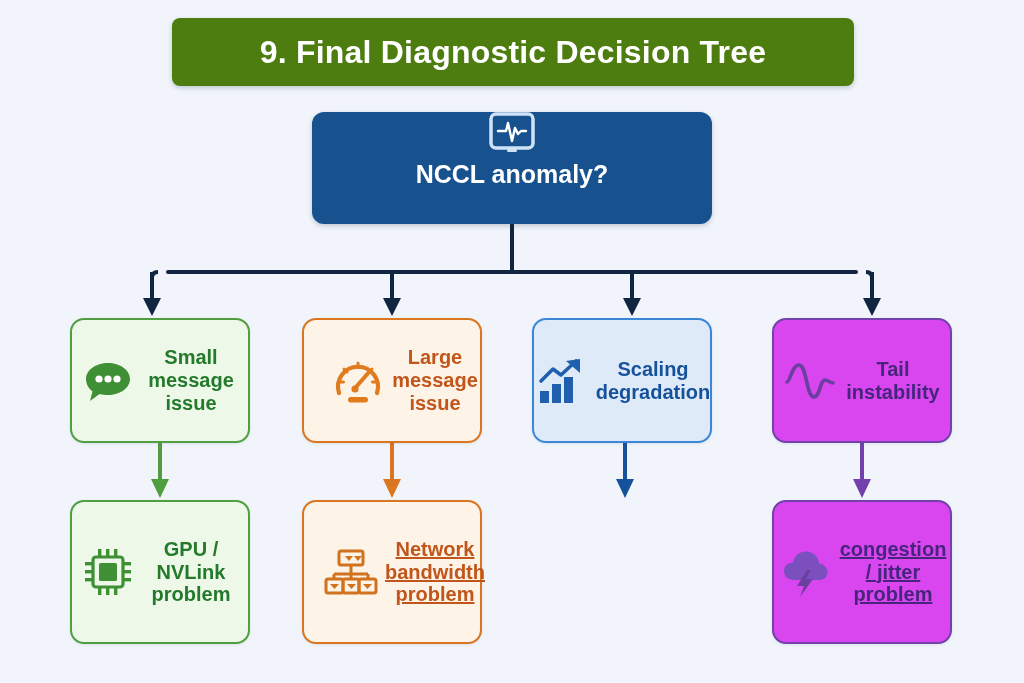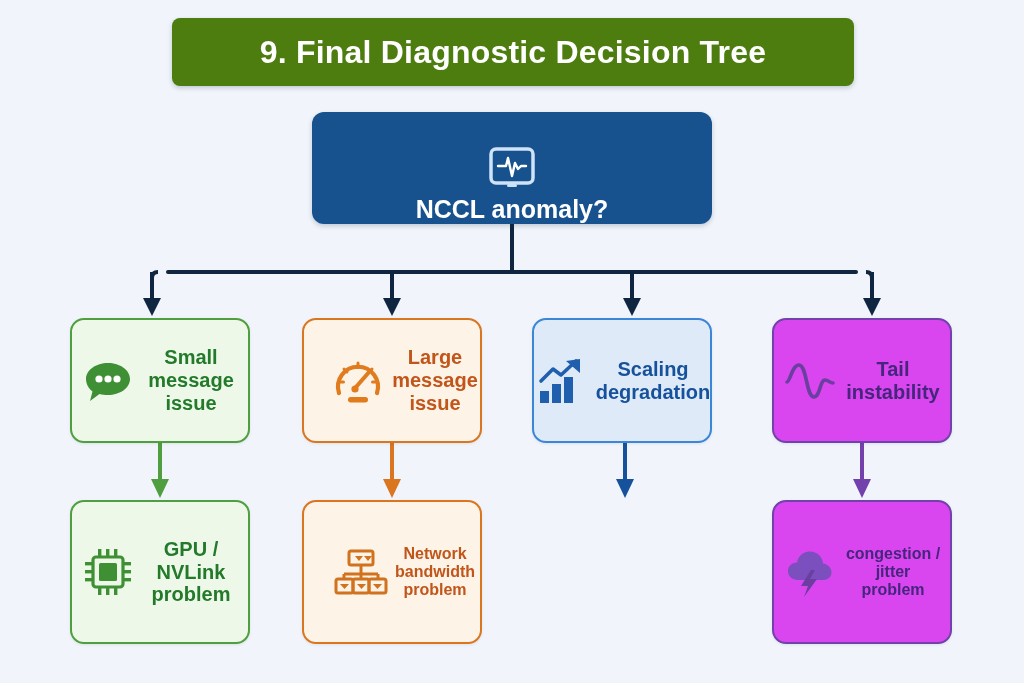--- a/index.html
+++ b/index.html
@@ -46,21 +46,21 @@
     left: 312px;
     top: 112px;
     width: 400px;
     height: 112px;
     background: #17528f;
     border-radius: 12px;
     box-shadow: 0 2px 5px rgba(20,40,70,0.22);
     display: flex;
     flex-direction: column;
     align-items: center;
-    justify-content: flex-end;
+    justify-content: flex-start;
   }
   .root-icon {
     width: 48px;
     height: 42px;
     margin-bottom: 6px;
   }
   .root-label {
     color: #ffffff;
     font-size: 25px;
     font-weight: bold;
@@ -98,21 +98,21 @@
     justify-content: center;
   }
   .node .node-icon svg { display: block; }
   .node .node-label {
     flex: 0 1 auto;
     font-size: 20px;
     font-weight: bold;
     line-height: 1.14;
     text-align: center;
   }
-  .node .node-label.small { font-size: 16px; }
+  .node .node-label.small { font-size: 20px; text-decoration: underline; }
 
   
   .row1 { top: 318px; height: 125px; width: 180px; }
   .row2 { top: 500px; height: 144px; width: 180px; }
   .col1 { left: 70px; }
   .col2 { left: 302px; padding-left: 32px; }
   .col3 { left: 532px; }
   .col4 { left: 772px; }
 
   

